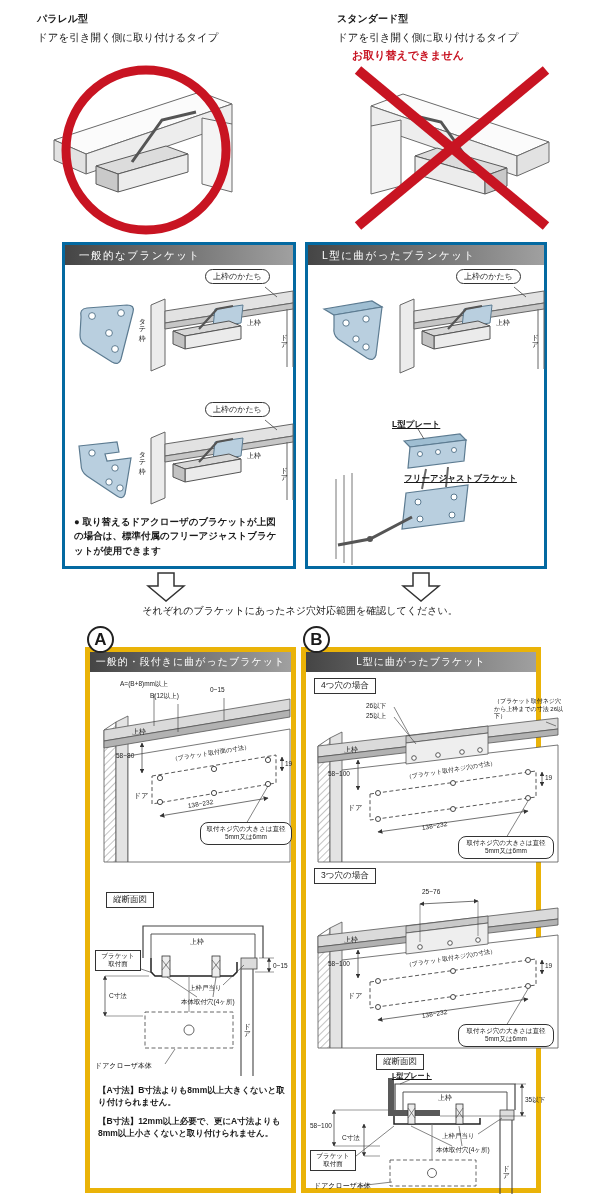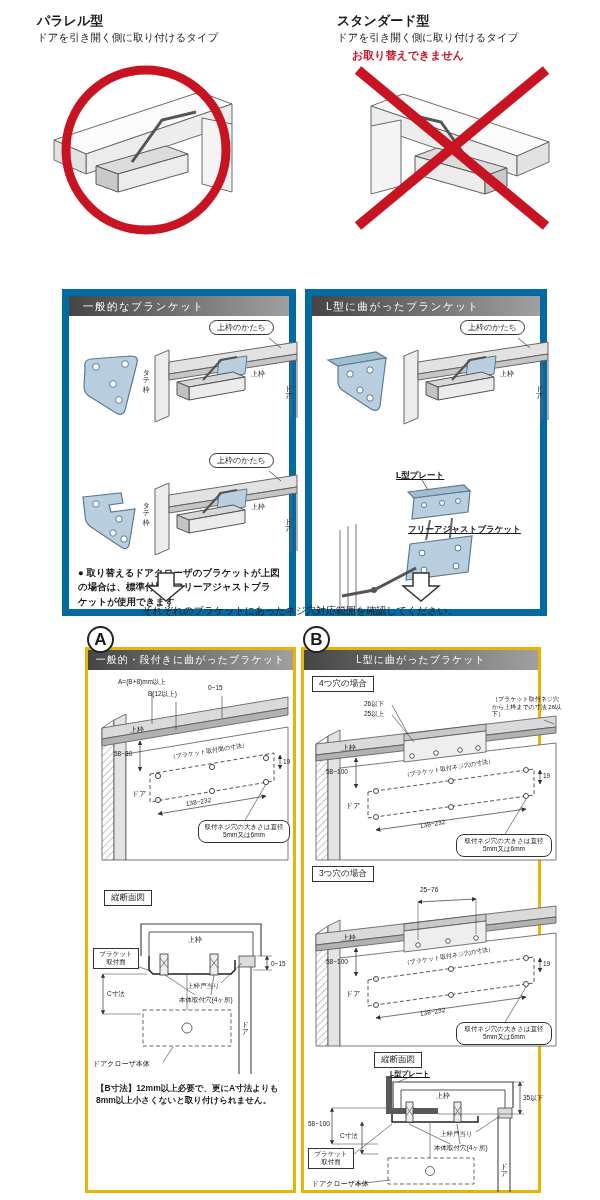--- a/index.html
+++ b/index.html
@@ -1,25 +1,25 @@
 <!DOCTYPE html>
 <html><head>
 <meta charset="utf-8">
 <style>
 *{margin:0;padding:0;box-sizing:border-box;}
 body{font-family:"Liberation Sans","DejaVu Sans",sans-serif;background:#fff;}
 #page{position:relative;width:600px;height:1200px;background:#fff;color:#1a1a1a;overflow:hidden;}
 .abs{position:absolute;}
-.title{position:absolute;font-size:13px;font-weight:bold;font-family:Liberation Serif, serif;}
+.title{position:absolute;font-size:10px;font-weight:bold;font-family:Liberation Serif, serif;}
 .sub{position:absolute;font-size:10.5px;}
 .warn{position:absolute;font-size:11px;font-weight:bold;color:#c81422;}
-.panel{position:absolute;border:7px solid #0369a1;background:#fff;margin-top:47px;}
+.panel{position:absolute;border:3px solid #0369a1;background:#fff;}
 .phead{position:absolute;left:0;right:0;height:20px;background:linear-gradient(90deg,#454545,#a0a0a0);color:#fff;font-size:10.5px;line-height:20px;padding-left:14px;letter-spacing:1.5px;}
 .pnote{position:absolute;left:0;right:0;font-size:9.5px;font-weight:bold;line-height:1.5;padding:5px 9px 0 9px;}
-.sec{position:absolute;border:3px solid #eab308;background:#fff;}
+.sec{position:absolute;border:5px solid #eab308;background:#fff;}
 .sec-head{position:absolute;left:0;right:0;top:0;height:20px;background:linear-gradient(90deg,#454545,#a0a0a0);color:#fff;font-size:10px;line-height:20px;text-align:center;letter-spacing:1px;}
 .badge{position:absolute;width:27px;height:27px;border:2px solid #222;border-radius:50%;background:#fff;font-size:17px;font-weight:bold;text-align:center;line-height:23px;z-index:5;}
 .draw{position:absolute;}
 .draw svg{position:absolute;left:0;top:0;}
 .lbl{position:absolute;font-size:7px;line-height:1.25;color:#111;white-space:nowrap;}
 .lbl.dim{font-size:6.5px;color:#222;}
 .lbl.sm{font-size:6px;}
 .lbl.wrap{white-space:normal;}
 .lbl.b{font-weight:bold;}
 .lbl.u{text-decoration:underline;}
@@ -301,20 +301,21 @@
       <span class="lbl dim" style="left:178px;top:50px">0~15</span>
       <span class="boxedlbl" style="left:0;top:38px;width:46px">ブラケット取付面</span>
       <span class="lbl dim" style="left:14px;top:80px">C寸法</span>
       <span class="lbl dim" style="left:94px;top:72px">上枠戸当り</span>
       <span class="lbl dim" style="left:86px;top:86px">本体取付穴(4ヶ所)</span>
       <span class="lbl vert" style="left:147px;top:106px">ドア</span>
       <span class="lbl" style="left:0;top:150px">ドアクローザ本体</span>
     </div>
 
     <div class="anotes" style="left:8px;right:6px;top:432px">
+      <p>【A寸法】B寸法よりも8mm以上大きくないと取り付けられません。</p>
       <p>【B寸法】12mm以上必要で、更にA寸法よりも8mm以上小さくないと取り付けられません。</p>
     </div>
   </div>
 
   <div class="badge" style="left:303px;top:626px">B</div>
   <div class="sec" style="left:301px;top:647px;width:240px;height:546px">
     <div class="sec-head">L型に曲がったブラケット</div>
 
     <span class="taglabel" style="left:8px;top:26px">4つ穴の場合</span>
     <div class="draw" style="left:4px;top:46px;width:256px;height:166px">

